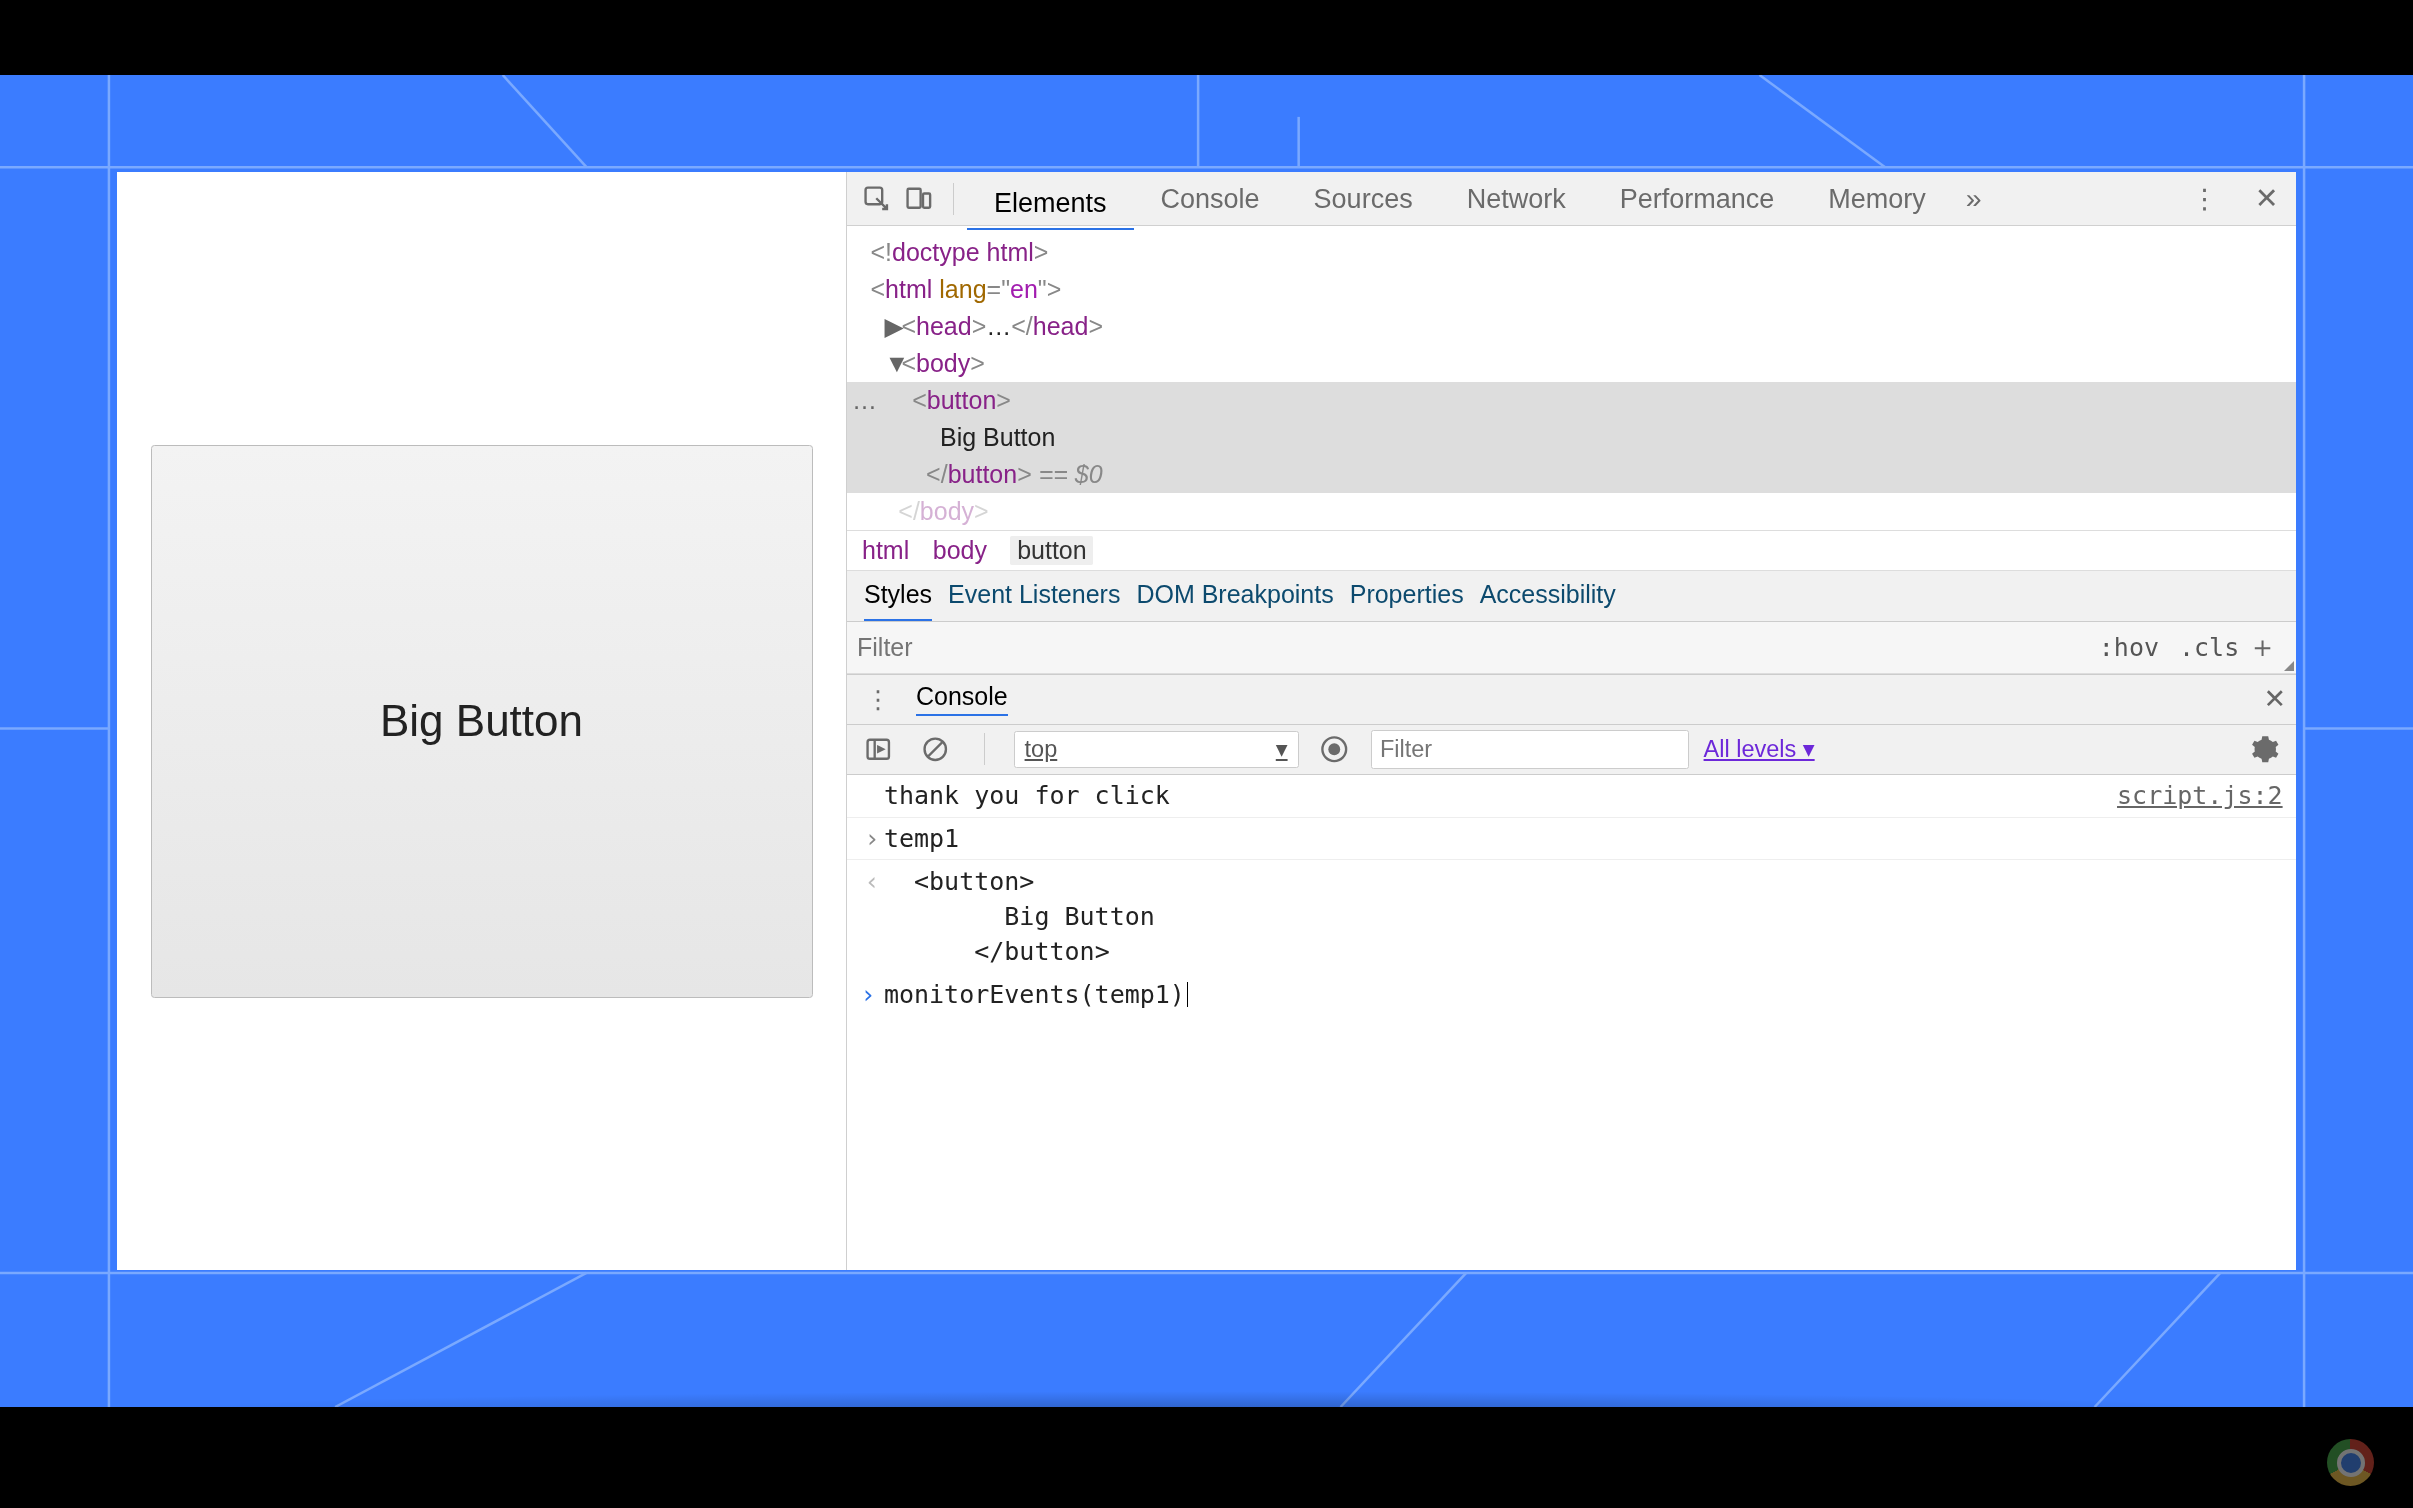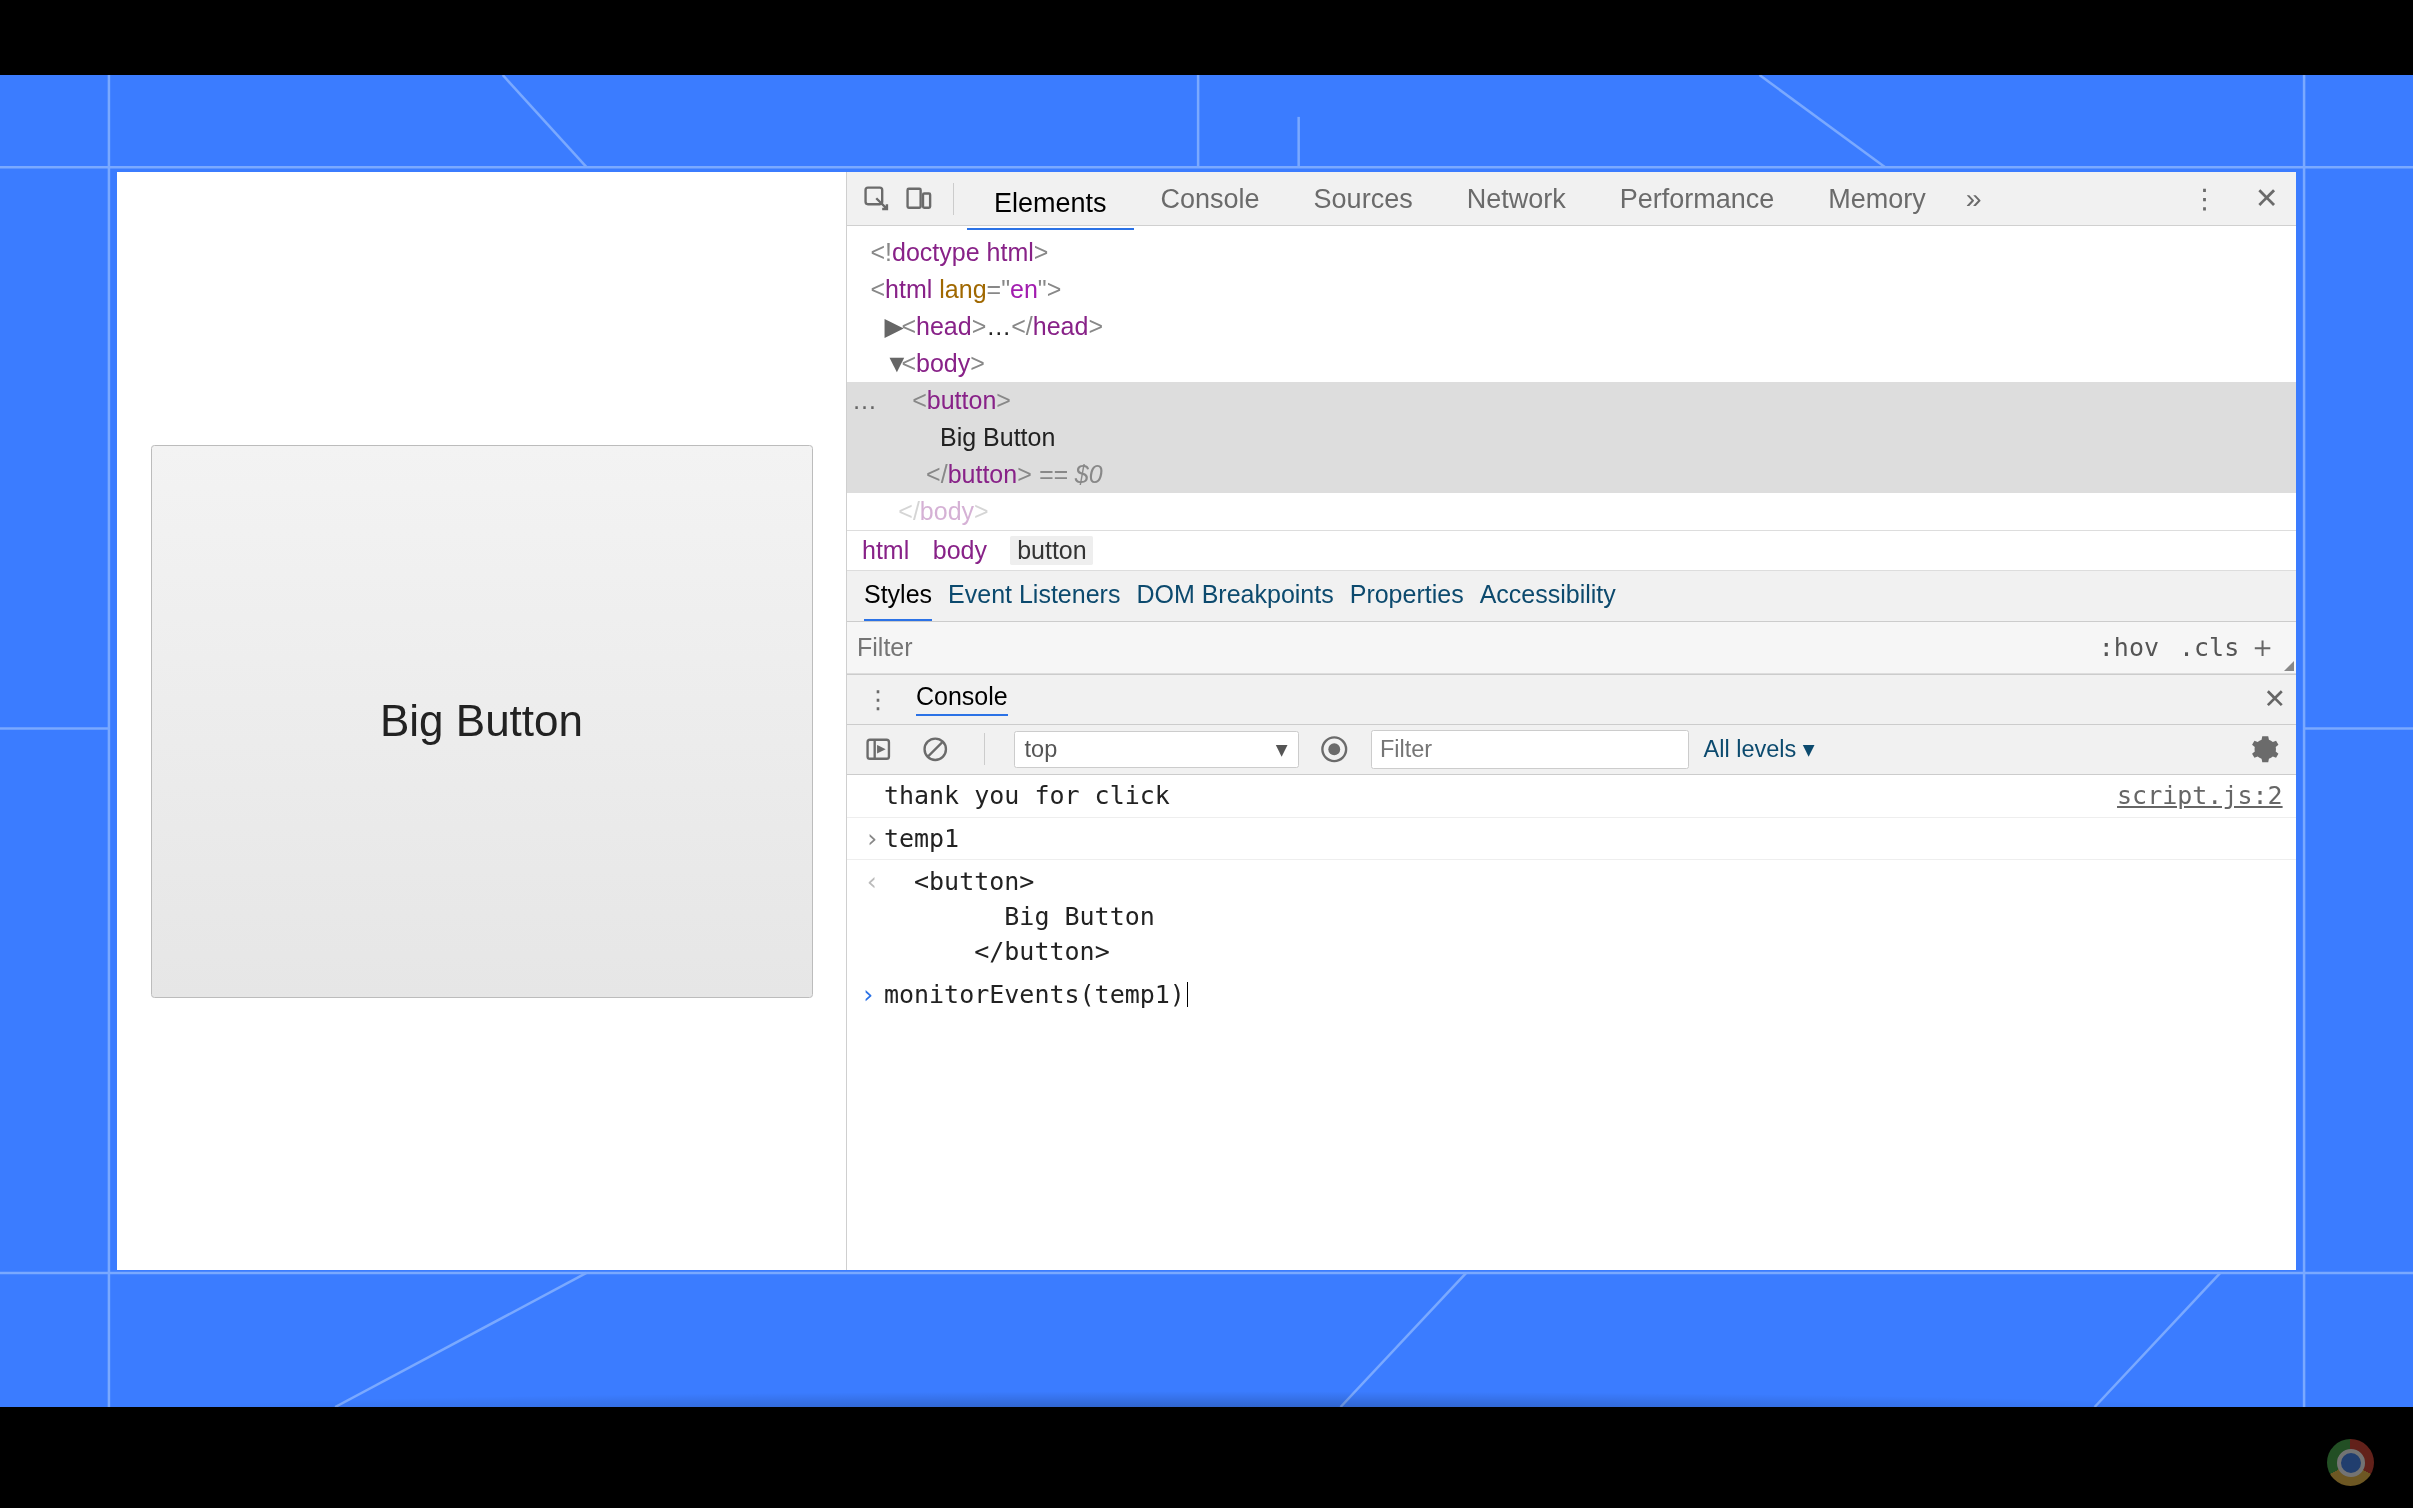--- a/index.html
+++ b/index.html
@@ -169,28 +169,28 @@
   background: #f1f1f1;
   border-bottom: 0.8px solid #ccc;
   height: 50px;
   padding: 0 10px;
   font-size: 23.5px;
   color: #555;
 }
 .ctx-select {
   display: flex; align-items: center; justify-content: space-between;
   width: 285px; padding: 3.4px 10px;
-  background: #fff; border: 0.8px solid #ccc; border-radius: 2.5px;
+  background: #fff; border: 0.8px solid #ccc; border-radius: 2.5px; text-decoration: underline;
 }
 .console-toolbar input.cfilter {
   width: 318px; padding: 5px 8.4px;
   border: 0.8px solid #ccc; border-radius: 2.5px;
   background: #fff; font-size: 23.5px; color:#888;
 }
-.lvl-select { color:#0c4a6e; }
+.lvl-select { color:#6d28d9;text-decoration:underline; }
 .console-toolbar .spacer { flex:1; }
 
 .console-body {
   flex: 1;
   font-family: Menlo, Consolas, monospace;
   font-size: 25px;
   line-height: 35px;
   color: #222;
 }
 .clog {

